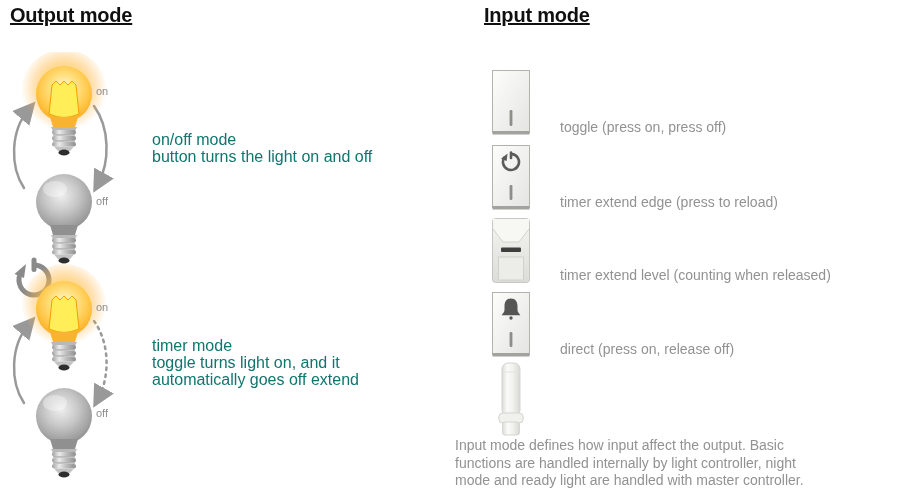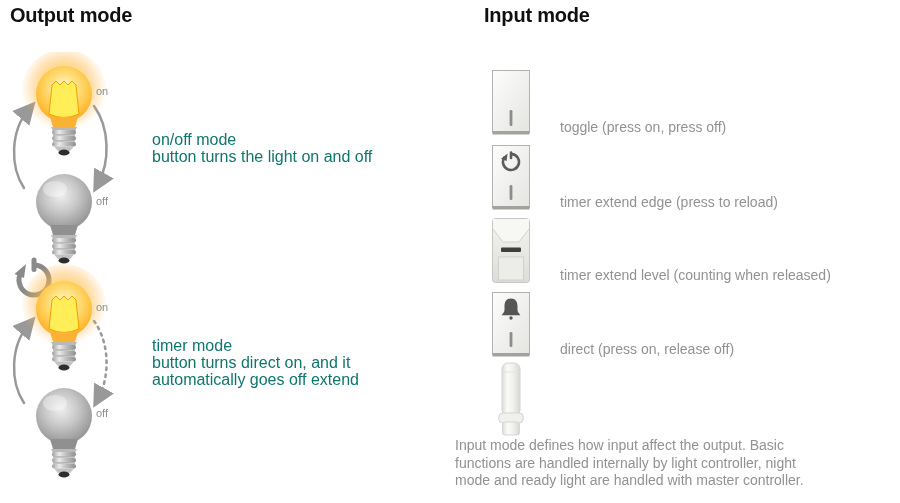--- a/index.html
+++ b/index.html
@@ -1,20 +1,20 @@
 <!DOCTYPE html>
 <html><head>
 <meta charset="utf-8">
 <style>
   html,body { margin:0; padding:0; background:#ffffff; }
   .canvas {
     position:relative; width:900px; height:503px; background:#ffffff;
     font-family:"Liberation Sans", sans-serif; overflow:hidden;
   }
-  .h-title { position:absolute; font-size:20px; font-weight:bold; color:#101010; letter-spacing:-0.2px; white-space:nowrap; }
+  .h-title { position:absolute; font-size:20px; font-weight:bold; color:#101010; letter-spacing:-0.2px; white-space:nowrap;text-decoration:underline; }
   .state-label { position:absolute; font-size:11px; color:#8f8f8f; line-height:15px; white-space:nowrap; }
   .desc { position:absolute; font-size:16px; color:#0f766e; line-height:17px; }
   .desc div { white-space:nowrap; }
   .left-svg { position:absolute; left:8px; top:52px; }
   .in-row { position:absolute; left:492px; display:flex; align-items:flex-end; }
   .icon-slot { width:38px; display:flex; justify-content:center; flex:0 0 38px; }
   .in-label { margin-left:30px; font-size:14px; color:#929292; white-space:nowrap; }
   .footer { position:absolute; left:455px; top:437px; font-size:14px; color:#929292; line-height:17.5px; }
   .footer div { white-space:nowrap; }
   .defs-holder { position:absolute; width:0; height:0; overflow:hidden; }
@@ -124,21 +124,21 @@
   <span class="state-label" style="left:96px; top:300px;">on</span>
   <span class="state-label" style="left:96px; top:406px;">off</span>
 
   <div class="desc" style="left:152px; top:131px;">
     <div>on/off mode</div>
     <div>button turns the light on and off</div>
   </div>
 
   <div class="desc" style="left:152px; top:337px;">
     <div>timer mode</div>
-    <div>button turns direct on, and it</div>
+    <div>toggle turns light on, and it</div>
     <div>automatically goes off extend</div>
   </div>
 
   <div class="h-title" style="left:484px; top:4px;">Input mode</div>
 
   <div class="in-row" style="top:70px; height:65px;">
     <span class="icon-slot">
       <svg width="38" height="65" viewBox="0 0 38 65">
         <rect x="0.5" y="0.5" width="37" height="62" fill="url(#swG)" stroke="#b3b3ae"></rect>
         <rect x="0.5" y="61" width="37" height="3.5" fill="#a2a29e"></rect>

